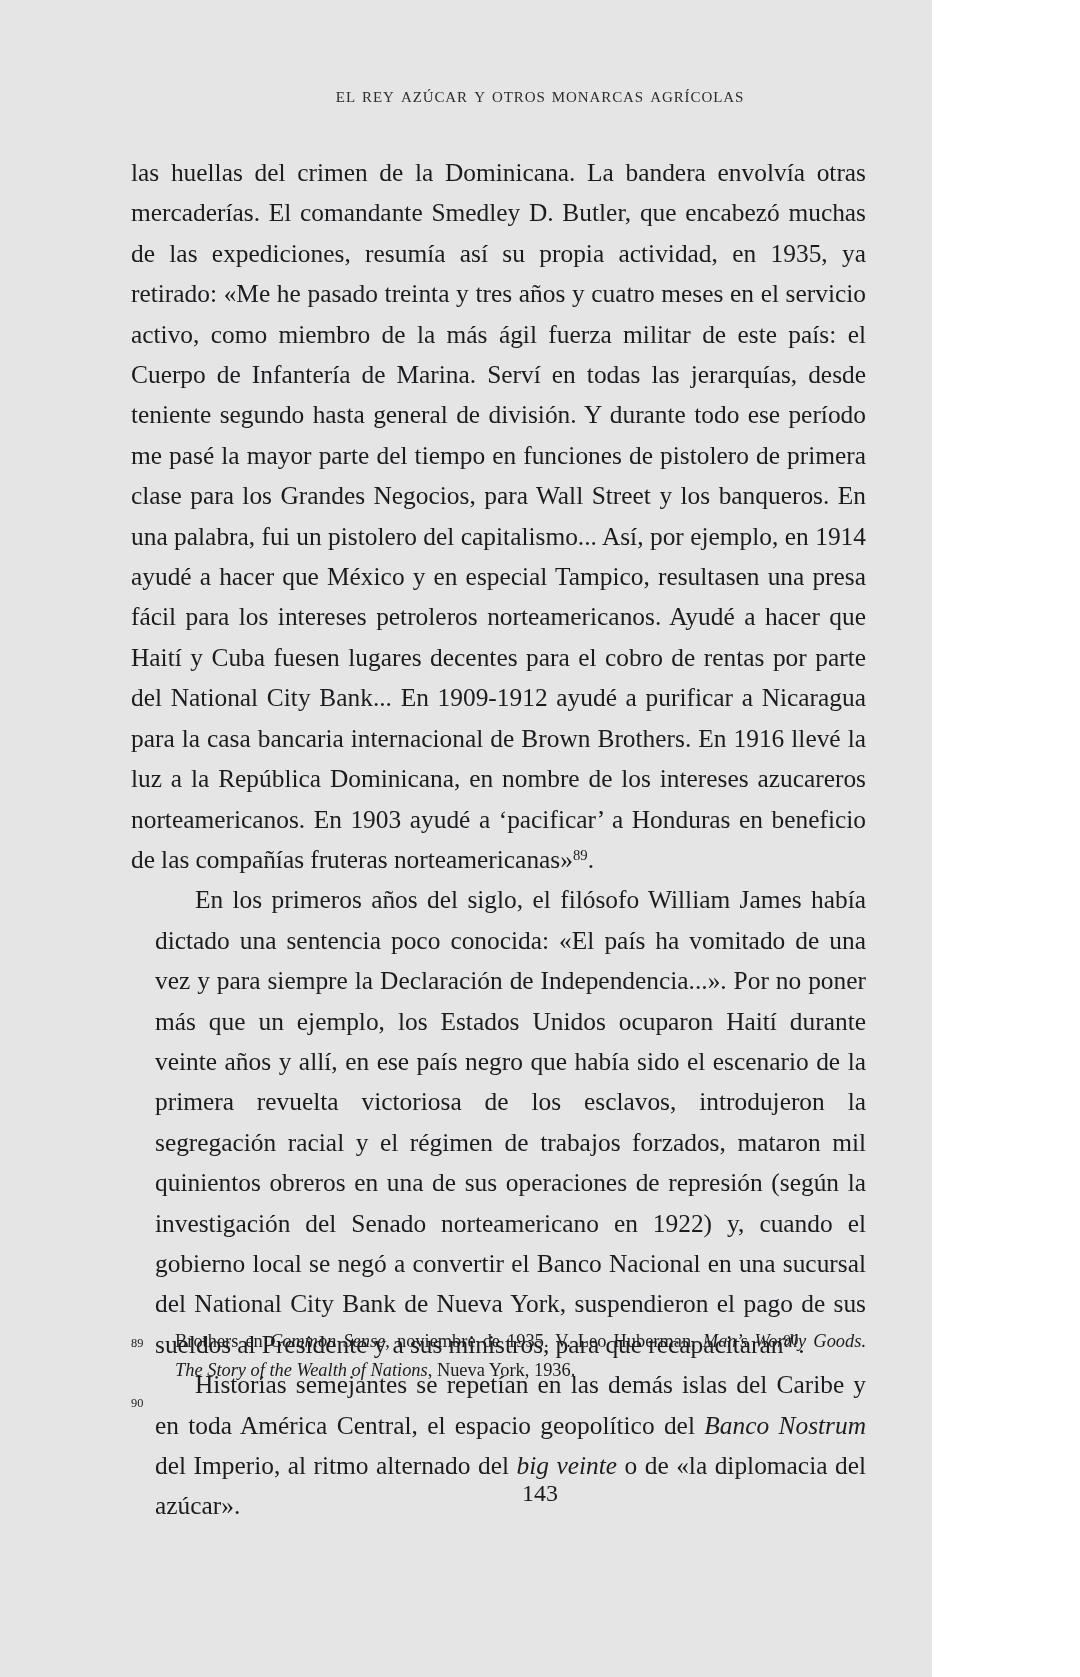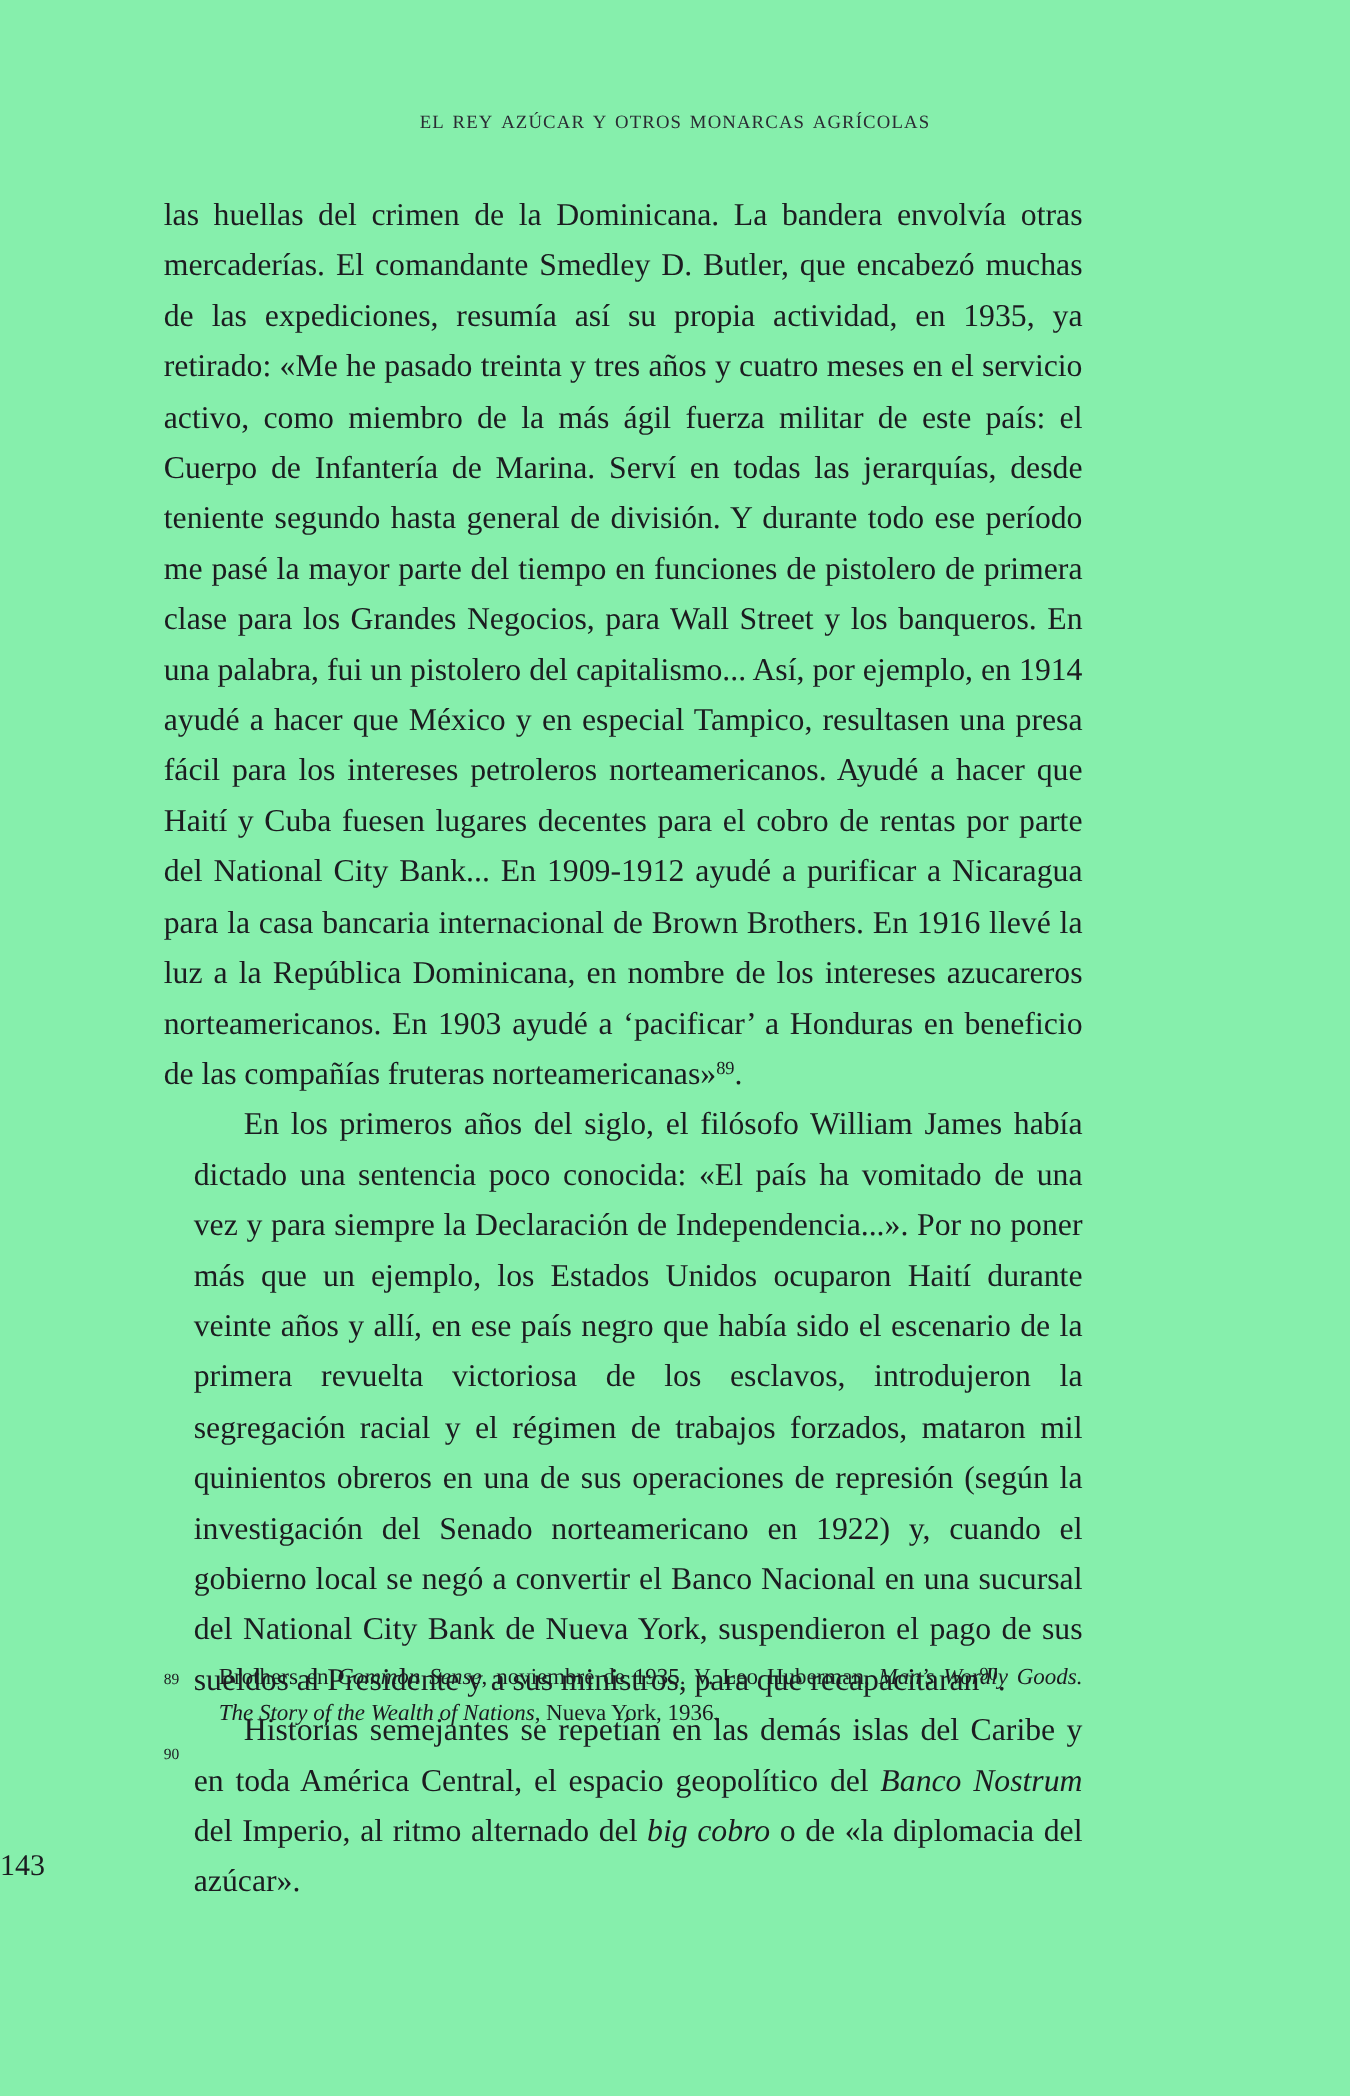--- a/index.html
+++ b/index.html
@@ -11,23 +11,23 @@
     width: 1080px;
     height: 1677px;
     font-family: "Liberation Serif", "DejaVu Serif", serif;
     color: #1a1a1a;
     position: relative;
     overflow: hidden;
   }
   .page {
     position: absolute;
     left: 0; top: 0;
-    width: 1080px;
+    width: 932px;
     height: 1677px;
-    background: #86efac;
+    background: #e5e5e5;
   }
   .running-head {
     position: absolute;
     top: 83px;
     left: 0;
     width: 1080px;
     text-align: center;
     font-family: "Liberation Serif", "DejaVu Serif", serif;
     font-size: 21px;
     letter-spacing: 0.9px;
@@ -87,35 +87,36 @@
   .fn-text {
     flex: 1 1 auto;
     text-align: justify;
   }
   .fn-text .it { font-style: italic; }
   .folio {
     position: absolute;
     top: 1480px;
     left: 0;
     width: 1080px;
+    text-align: center;
     font-size: 24px;
     color: #1c1c20;
   }
 </style>
 </head>
 <body>
 
 <div class="page">
 
   <div class="running-head">El rey azúcar y otros monarcas agrícolas</div>
 
   <div class="body-block">
       <p class="para"><span>las huellas del crimen de la Dominicana. La bandera envolvía otras mercaderías. El comandante Smedley D. Butler, que encabezó muchas de las expediciones, resumía así su propia actividad, en 1935, ya retirado: «Me he pasado treinta y tres años y cuatro meses en el servicio activo, como miembro de la más ágil fuerza militar de este país: el Cuerpo de Infantería de Marina. Serví en todas las jerarquías, desde teniente segundo hasta general de división. Y durante todo ese período me pasé la mayor parte del tiempo en funciones de pistolero de primera clase para los Grandes Negocios, para Wall Street y los banqueros. En una palabra, fui un pistolero del capitalismo... Así, por ejemplo, en 1914 ayudé a hacer que México y en especial Tampico, resultasen una presa fácil para los intereses petroleros norteamericanos. Ayudé a hacer que Haití y Cuba fuesen lugares decentes para el cobro de rentas por parte del National City Bank... En 1909-1912 ayudé a purificar a Nicaragua para la casa bancaria internacional de Brown Brothers. En 1916 llevé la luz a la República Dominicana, en nombre de los intereses azucareros norteamericanos. En 1903 ayudé a ‘pacificar’ a Honduras en beneficio de las compañías fruteras norteamericanas»</span><sup>89</sup><span>.</span></p>
       <p class="para indent"><span>En los primeros años del siglo, el filósofo William James había dictado una sentencia poco conocida: «El país ha vomitado de una vez y para siempre la Declaración de Independencia...». Por no poner más que un ejemplo, los Estados Unidos ocuparon Haití durante veinte años y allí, en ese país negro que había sido el escenario de la primera revuelta victoriosa de los esclavos, introdujeron la segregación racial y el régimen de trabajos forzados, mataron mil quinientos obreros en una de sus operaciones de represión (según la investigación del Senado norteamericano en 1922) y, cuando el gobierno local se negó a convertir el Banco Nacional en una sucursal del National City Bank de Nueva York, suspendieron el pago de sus sueldos al Presidente y a sus ministros, para que recapacitaran</span><sup>90</sup><span>.</span></p>
-      <p class="para indent"><span>Historias semejantes se repetían en las demás islas del Caribe y en toda América Central, el espacio geopolítico del </span><span class="it">Banco Nostrum</span><span> del Imperio, al ritmo alternado del </span><span class="it">big cobro</span><span> o de «la diplomacia del azúcar».</span></p>
+      <p class="para indent"><span>Historias semejantes se repetían en las demás islas del Caribe y en toda América Central, el espacio geopolítico del </span><span class="it">Banco Nostrum</span><span> del Imperio, al ritmo alternado del </span><span class="it">big veinte</span><span> o de «la diplomacia del azúcar».</span></p>
     </div>
 
   <div class="footnotes">
       <div class="fn">
         <div class="fn-num">89</div>
         <div class="fn-text"><span>Brothers en </span><span class="it">Common Sense</span><span>, noviembre de 1935. V. Leo Huberman, </span><span class="it">Man’s Wordly Goods. The Story of the Wealth of Nations</span><span>, Nueva York, 1936.</span></div>
       </div>
       <div class="fn">
         <div class="fn-num">90</div>
       </div>

